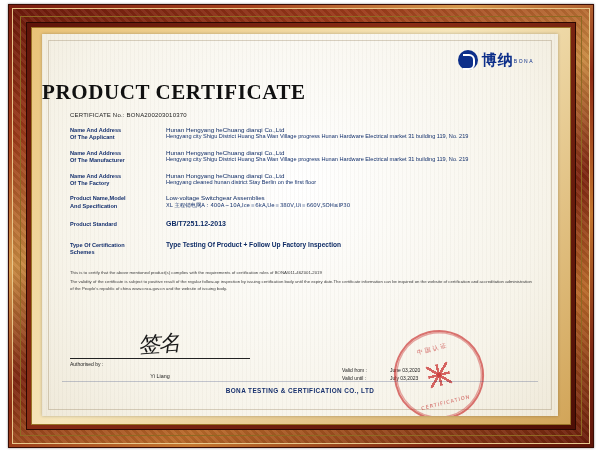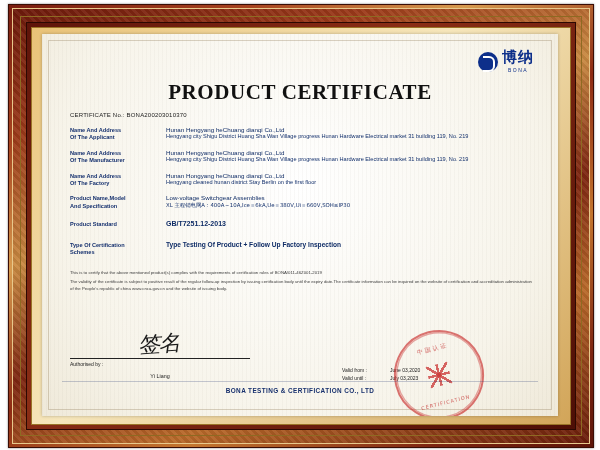--- a/index.html
+++ b/index.html
@@ -63,25 +63,25 @@
   .logo-mark{
     width:20px;height:20px;border-radius:50%;
     background:#0d2f8a;position:relative;
   }
   .logo-mark:after{
     content:"";position:absolute;left:5px;top:4px;width:10px;height:12px;
     border:2px solid #fff;border-left:none;border-radius:0 6px 6px 0;
   }
   .logo-cn{font-family:"DejaVu Sans",sans-serif;font-size:15px;font-weight:bold;color:#0d2f8a;letter-spacing:1px;line-height:1;}
   .logo-en{font-size:5px;color:#0d2f8a;letter-spacing:1.5px;margin-top:2px;}
-  .logo-txt{display:flex;flex-direction:column;align-items:center;}
+  .logo-txt{display:flex;flex-direction:row;align-items:center;}
 
   
   .title{
-    position:absolute;left:0;right:0;top:46px;text-align:center;
+    position:absolute;left:0;right:0;top:46px;
     font-family:"Liberation Serif", serif;
     font-size:21px;font-weight:bold;color:#111;letter-spacing:.6px;
   }
   .cert-no{
     position:absolute;left:28px;top:78px;font-size:6px;color:#1b1b1b;letter-spacing:.2px;
   }
 
   
   .rows{position:absolute;left:28px;top:92px;width:464px;}
   .row{display:flex;margin-bottom:7px;}

